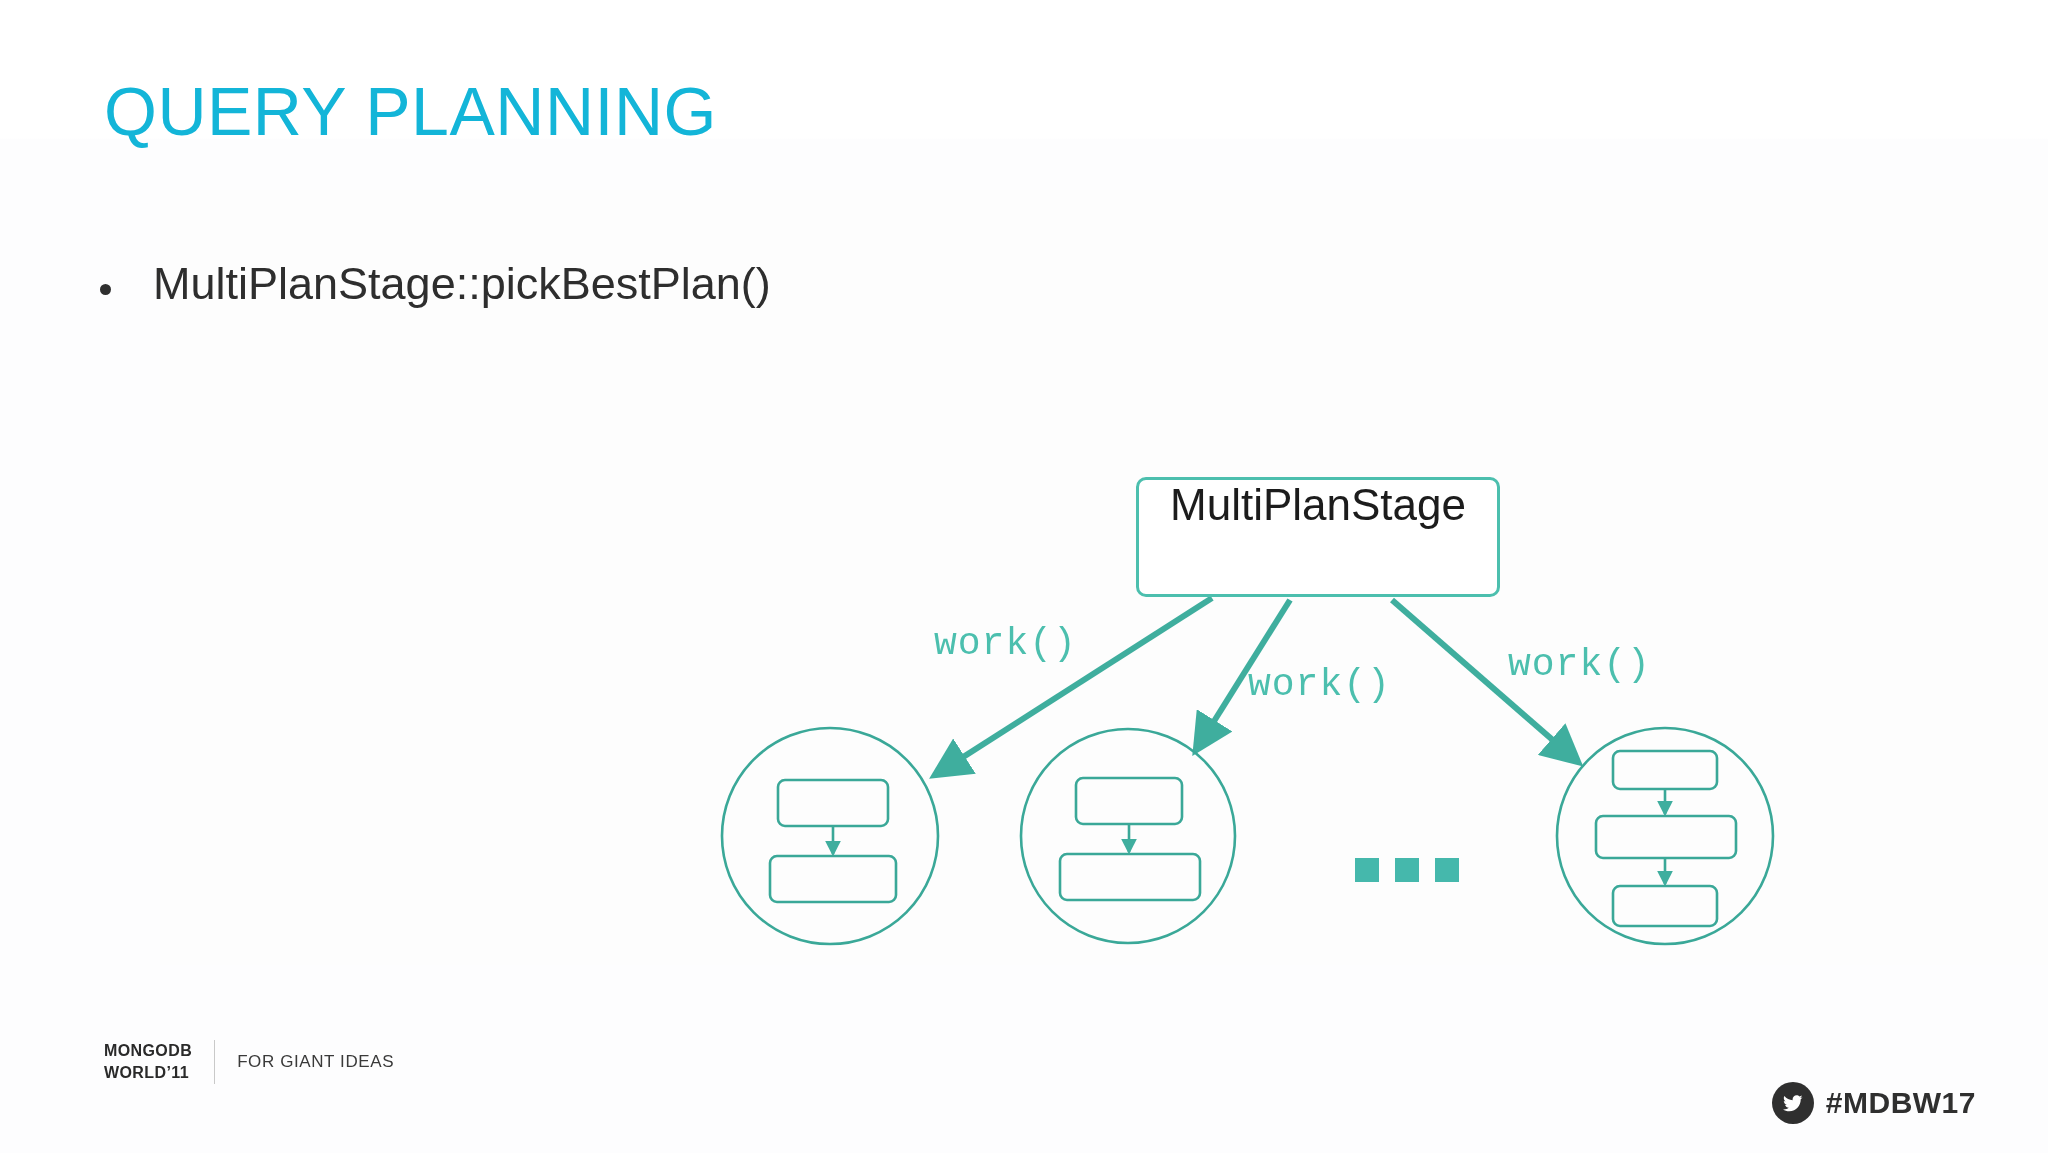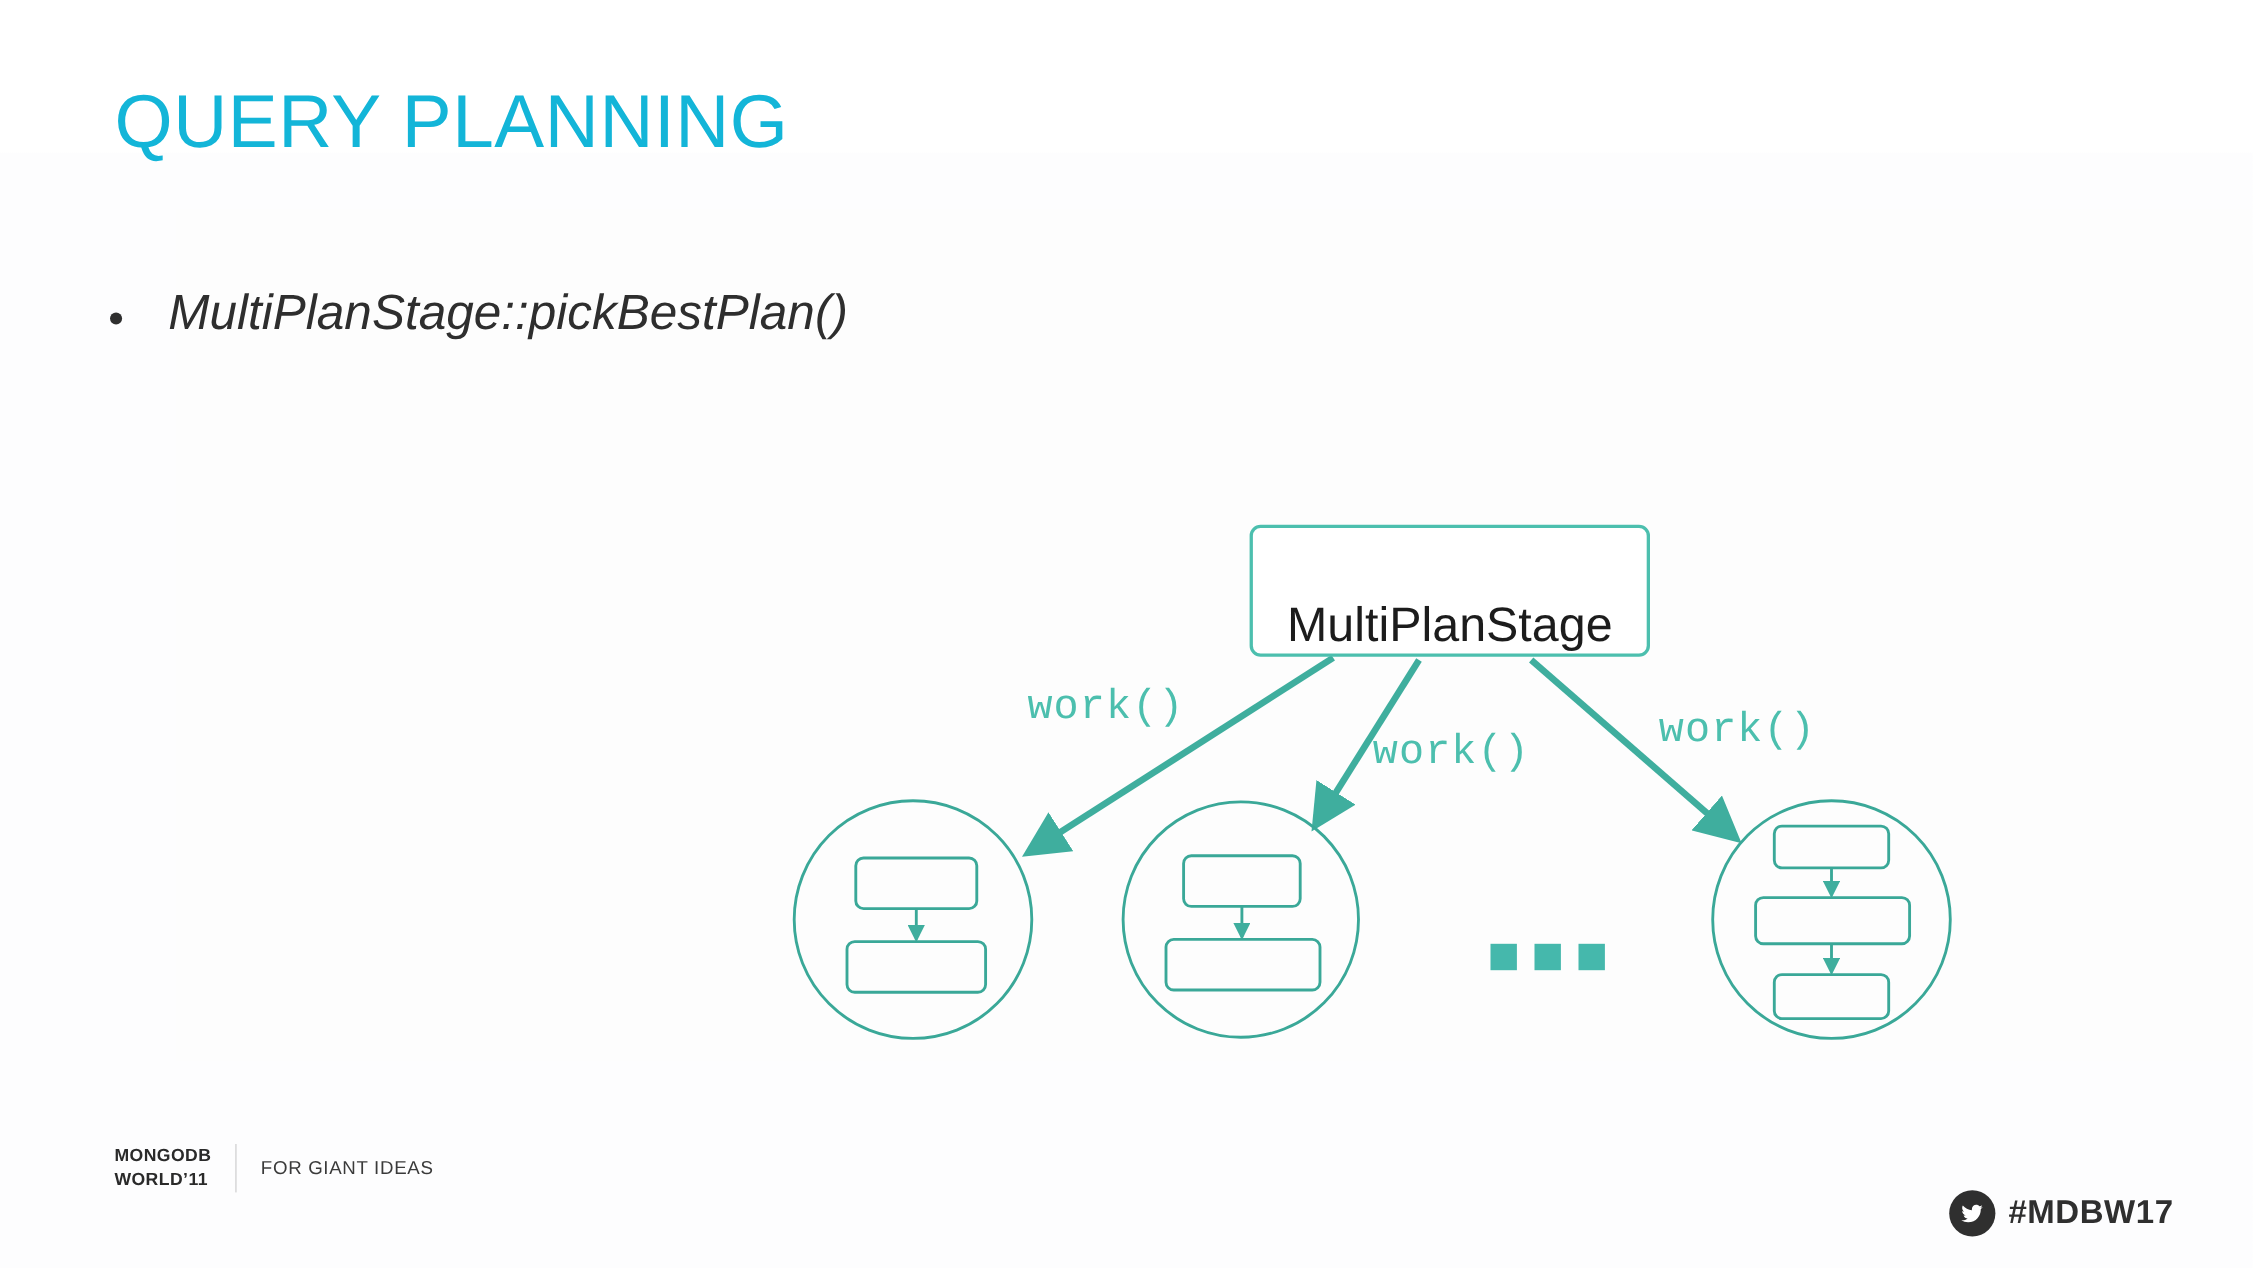--- a/index.html
+++ b/index.html
@@ -58,21 +58,20 @@
     margin-top: 26px;
     margin-right: 42px;
     flex: none;
   }
   .bullet-text {
     font-size: 45px;
     color: #2e2e2e;
     font-family: "Liberation Sans", sans-serif;
     line-height: 1.15;
     white-space: nowrap;
-    font-style: italic;
   }
 
   
   #diagram {
     position: absolute;
     left: 0;
     top: 0;
     width: 2048px;
     height: 1153px;
     pointer-events: none;
@@ -82,21 +81,21 @@
     position: absolute;
     left: 1136px;
     top: 477px;
     width: 364px;
     height: 120px;
     border: 3px solid #4cbfae;
     border-radius: 10px;
     background: #ffffff;
     box-sizing: border-box;
     display: flex;
-    align-items: flex-end;
+    align-items: flex-start;
     justify-content: center;
   }
   .mps-label {
     font-size: 44px;
     color: #1c1c1c;
     font-family: "Liberation Sans", sans-serif;
     white-space: nowrap;
   }
 
   .work-label {

